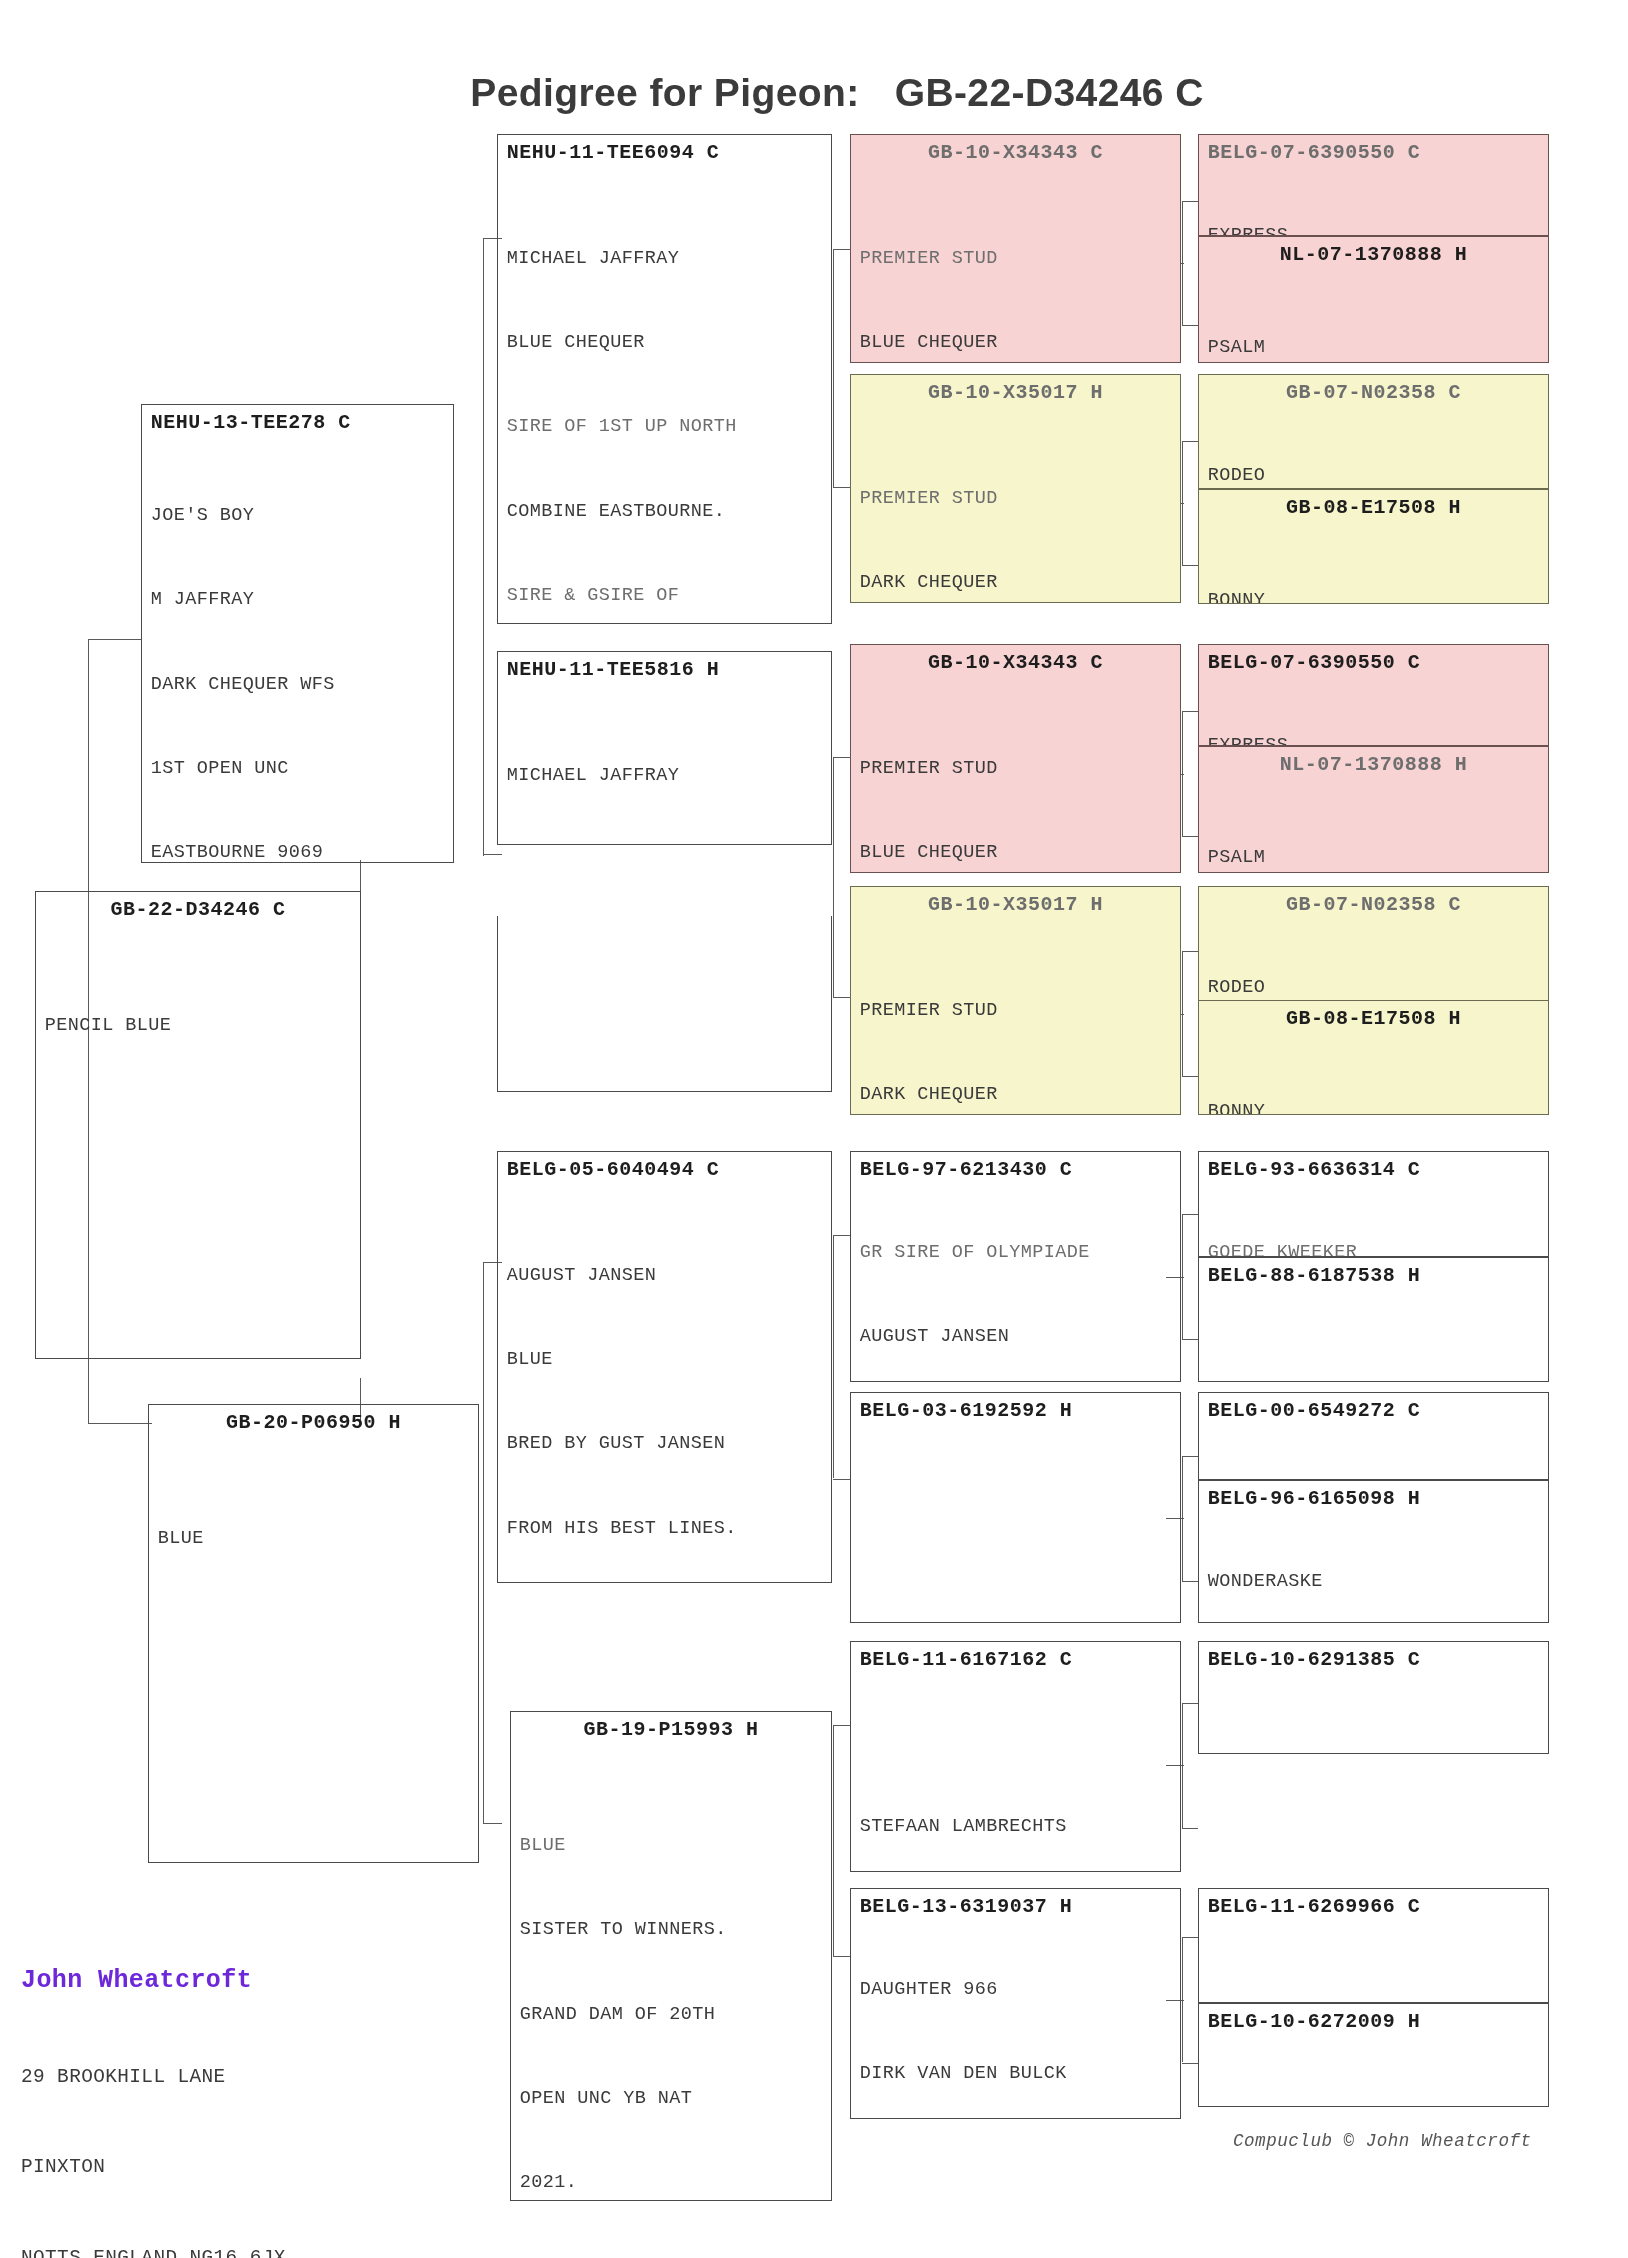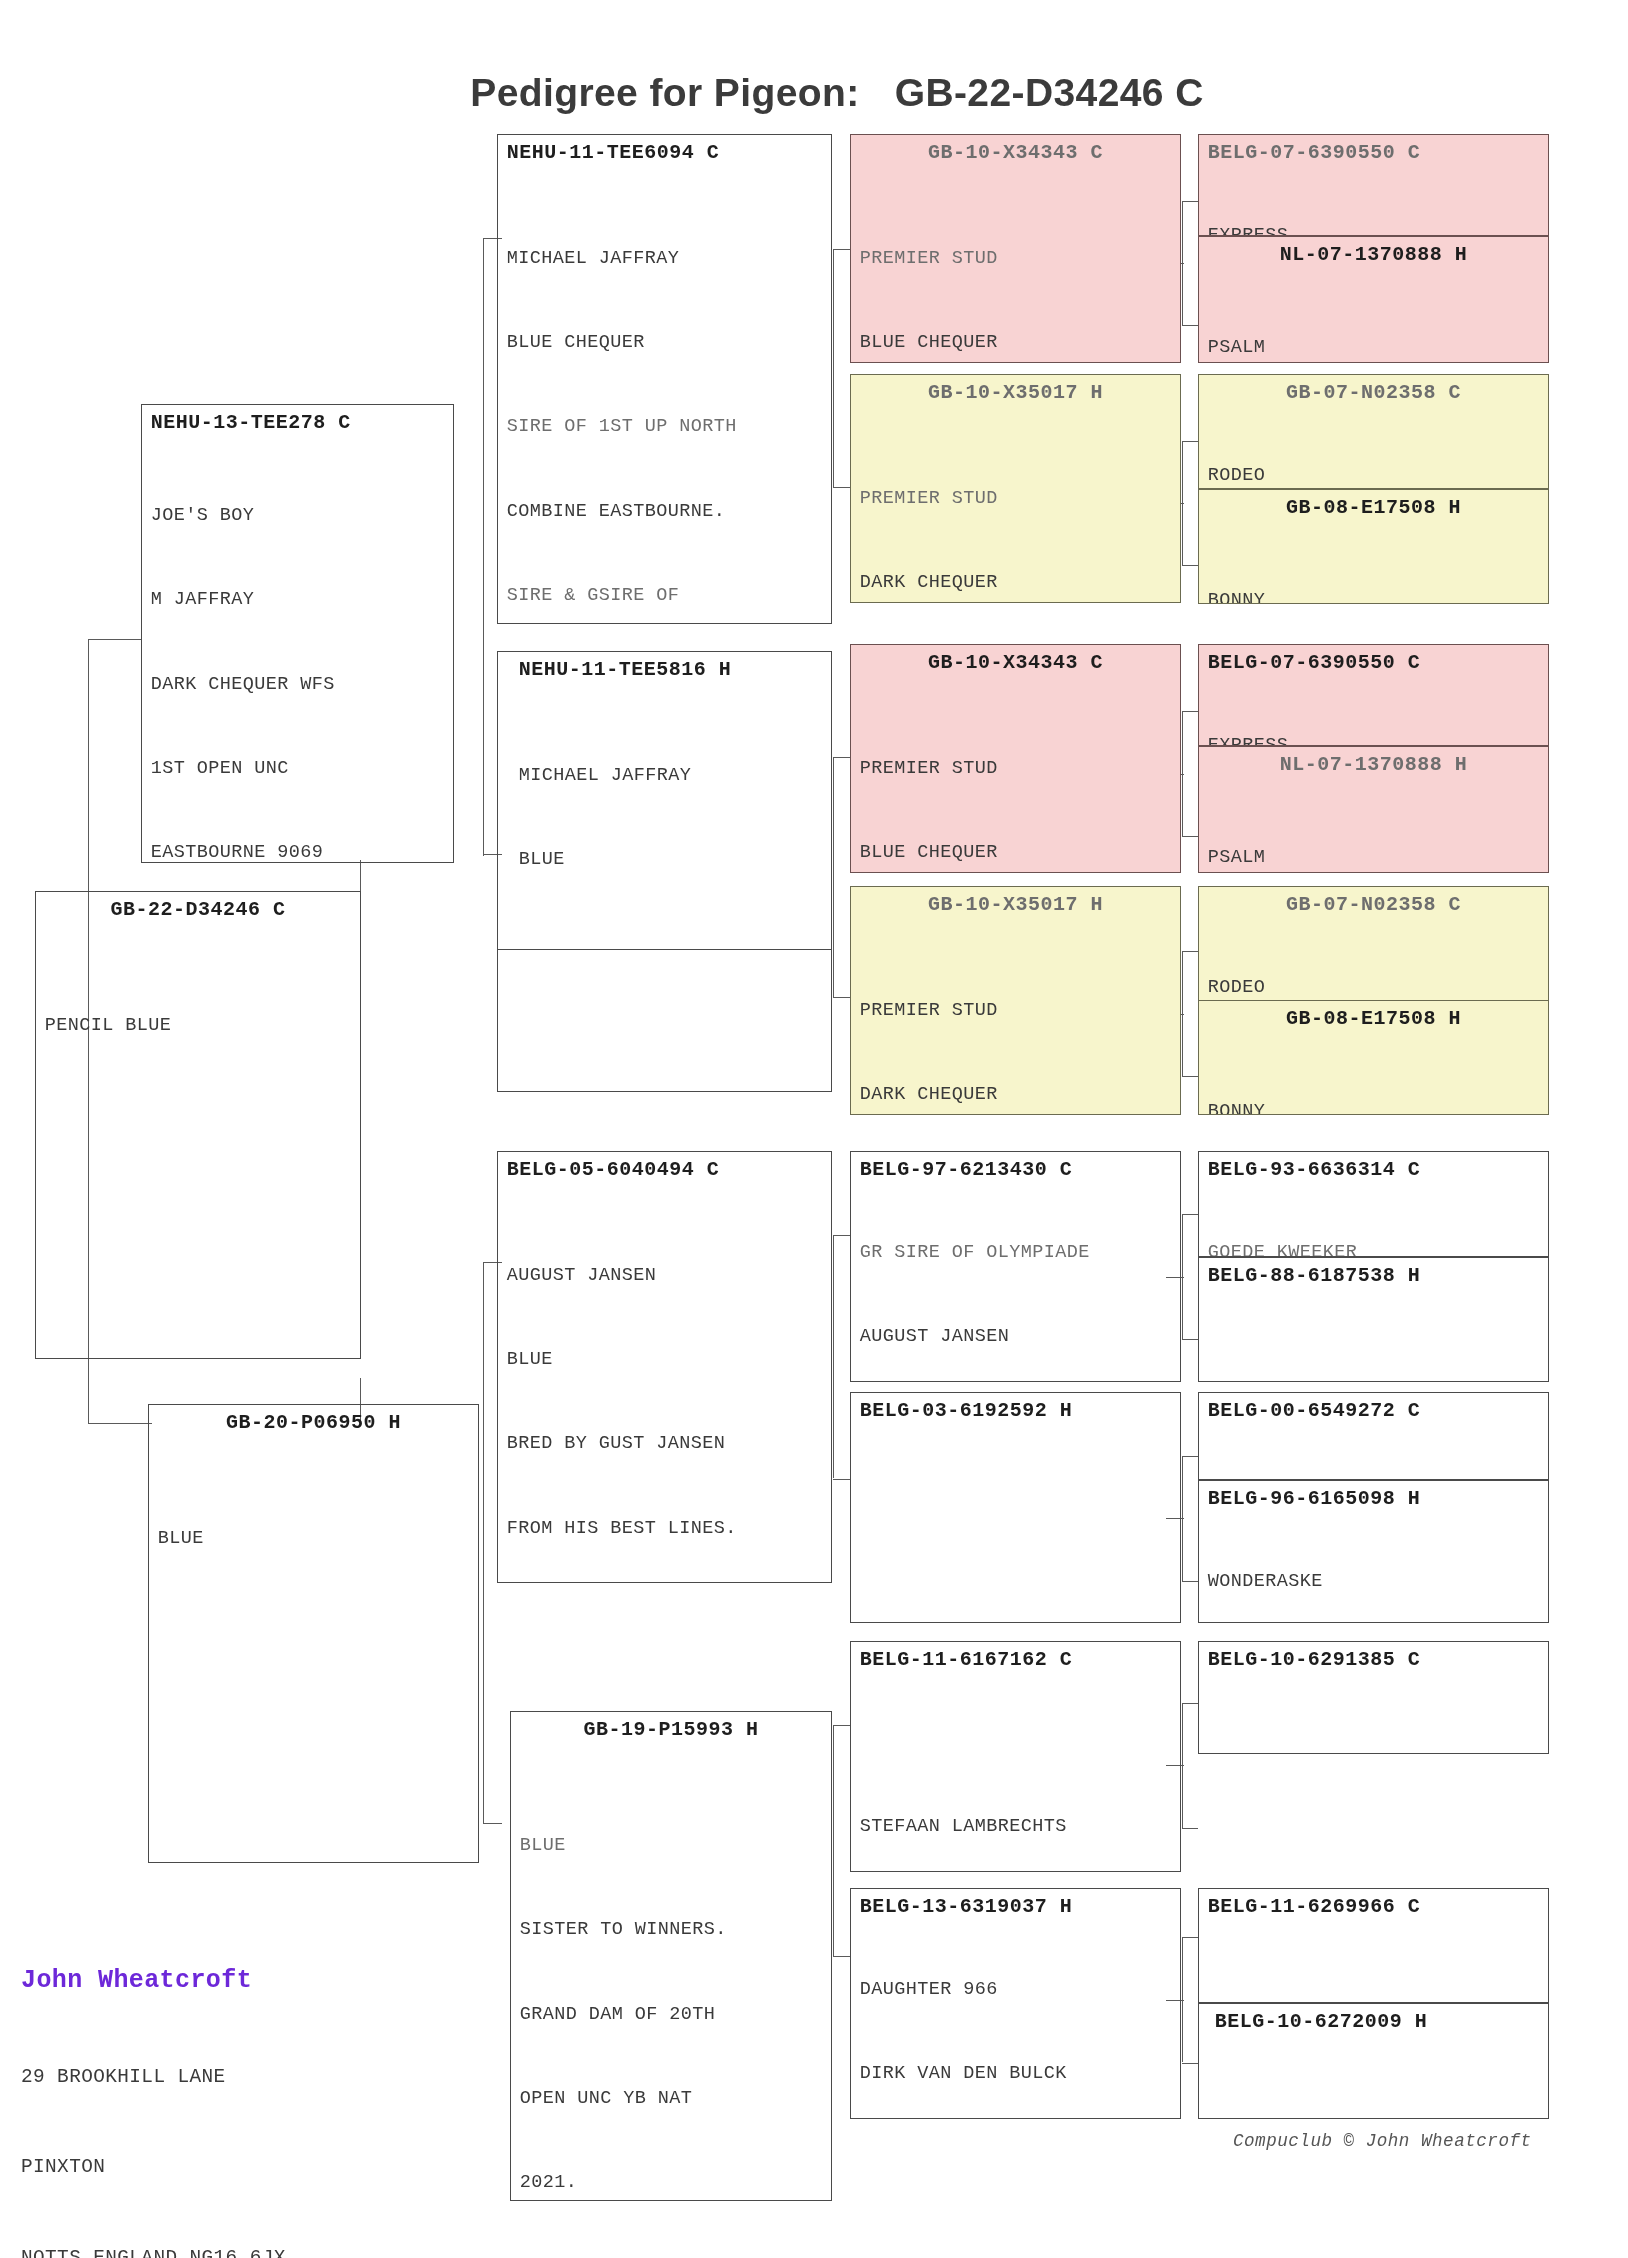--- a/index.html
+++ b/index.html
@@ -238,21 +238,21 @@
         <div>MICHAEL JAFFRAY</div>
         <div>BLUE CHEQUER</div>
         <div class="faint">SIRE OF 1ST UP NORTH</div>
         <div>COMBINE EASTBOURNE.</div>
         <div class="faint">SIRE &amp; GSIRE OF</div>
         
       </div>
     </div>
   </div>
 
-  <div class="box nofill" style="left:497px; top:651px; width:335px; height:299px;padding-left:12px;">
+  <div class="box nofill" style="left:497px; top:651px; width:335px; height:194px;">
     <div class="pad">
       <div class="ring left">NEHU-11-TEE5816 H</div>
       <div class="gap-md"></div>
       <div class="lines">
         <div>MICHAEL JAFFRAY</div>
         <div>BLUE</div>
         
         
         
         
@@ -508,21 +508,21 @@
 
   <div class="box nofill" style="left:1198px; top:1888px; width:351px; height:115px;">
     <div class="pad">
       <div class="ring left">BELG-11-6269966 C</div>
       <div class="lines">
         <div>&nbsp;</div>
         
       </div>
     </div>
   </div>
-  <div class="box nofill" style="left:1198px; top:2003px; width:351px; height:116px;padding-left:7px;">
+  <div class="box nofill" style="left:1198px; top:2003px; width:351px; height:104px;">
     <div class="pad">
       <div class="ring left">BELG-10-6272009 H</div>
       <div class="lines">
         <div>&nbsp;</div>
         
       </div>
     </div>
   </div>
 
   <div class="footer">

